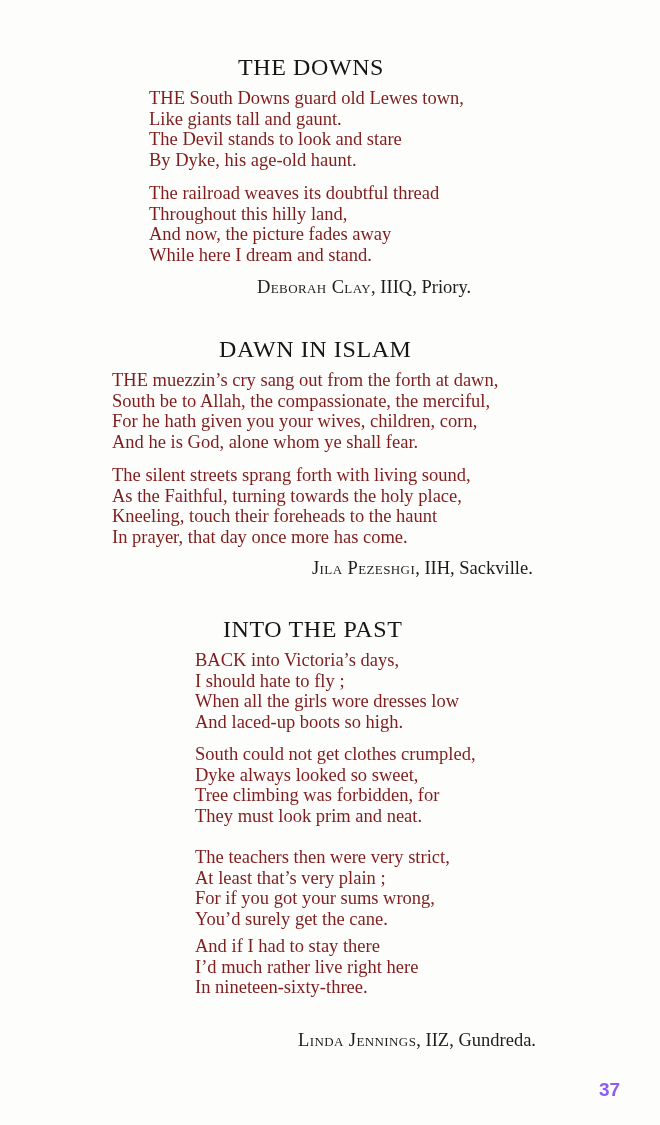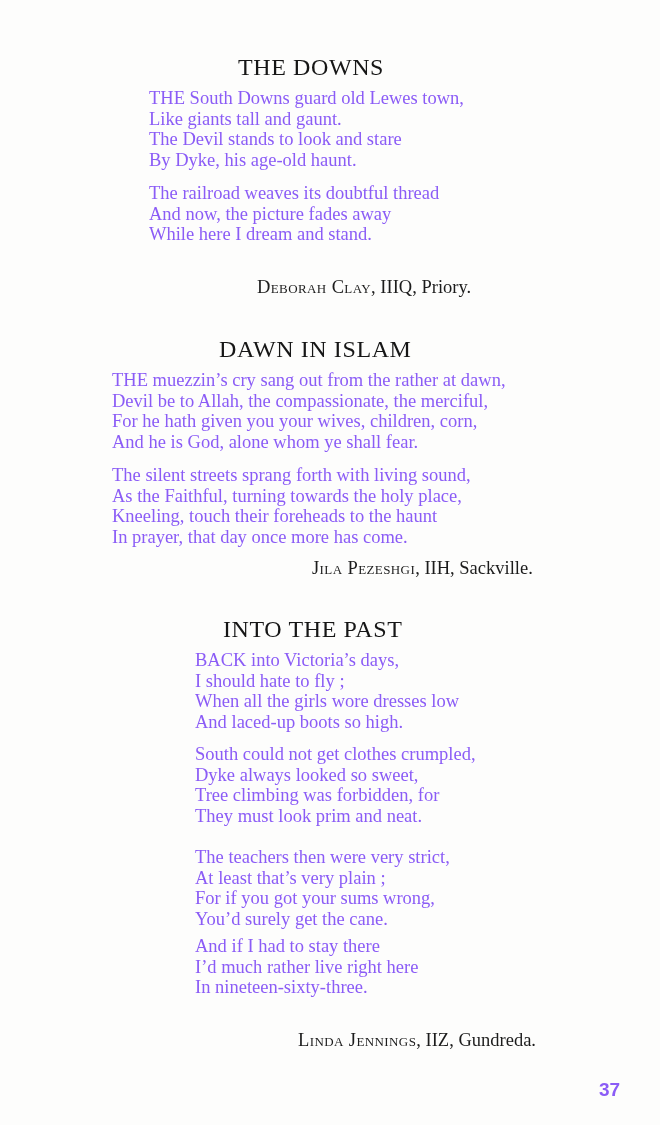--- a/index.html
+++ b/index.html
@@ -27,21 +27,21 @@
       font-size: 24px;
       letter-spacing: 0.6px;
       color: #161616;
       white-space: nowrap;
     }
     .stanza {
       position: absolute;
       font-size: 18.5px;
       line-height: 20.6px;
       white-space: nowrap;
-      color: #8b5cf6;
+      color: #7f1d1d;
     }
     .stanza .line {
       display: block;
     }
     .author {
       position: absolute;
       font-size: 18.5px;
       white-space: nowrap;
       color: #1c1c1c;
       margin-top: 6px;
@@ -67,33 +67,34 @@
 
   <div class="stanza" style="left:149px; top:88px;">
     <span class="line">THE South Downs guard old Lewes town,</span>
     <span class="line">Like giants tall and gaunt.</span>
     <span class="line">The Devil stands to look and stare</span>
     <span class="line">By Dyke, his age-old haunt.</span>
   </div>
 
   <div class="stanza" style="left:149px; top:183px;">
     <span class="line">The railroad weaves its doubtful thread</span>
+    <span class="line">Throughout this hilly land,</span>
     <span class="line">And now, the picture fades away</span>
     <span class="line">While here I dream and stand.</span>
   </div>
 
   <div class="author" style="left:257px; top:271px;">
     <span class="sc">Deborah Clay</span><span>, IIIQ, Priory.</span>
   </div>
 
   <div class="title" style="left:219px; top:336px;">DAWN IN ISLAM</div>
 
   <div class="stanza" style="left:112px; top:370px;">
-    <span class="line">THE muezzin’s cry sang out from the rather at dawn,</span>
-    <span class="line">Devil be to Allah, the compassionate, the merciful,</span>
+    <span class="line">THE muezzin’s cry sang out from the forth at dawn,</span>
+    <span class="line">South be to Allah, the compassionate, the merciful,</span>
     <span class="line">For he hath given you your wives, children, corn,</span>
     <span class="line">And he is God, alone whom ye shall fear.</span>
   </div>
 
   <div class="stanza" style="left:112px; top:465px;">
     <span class="line">The silent streets sprang forth with living sound,</span>
     <span class="line">As the Faithful, turning towards the holy place,</span>
     <span class="line">Kneeling, touch their foreheads to the haunt</span>
     <span class="line">In prayer, that day once more has come.</span>
   </div>

